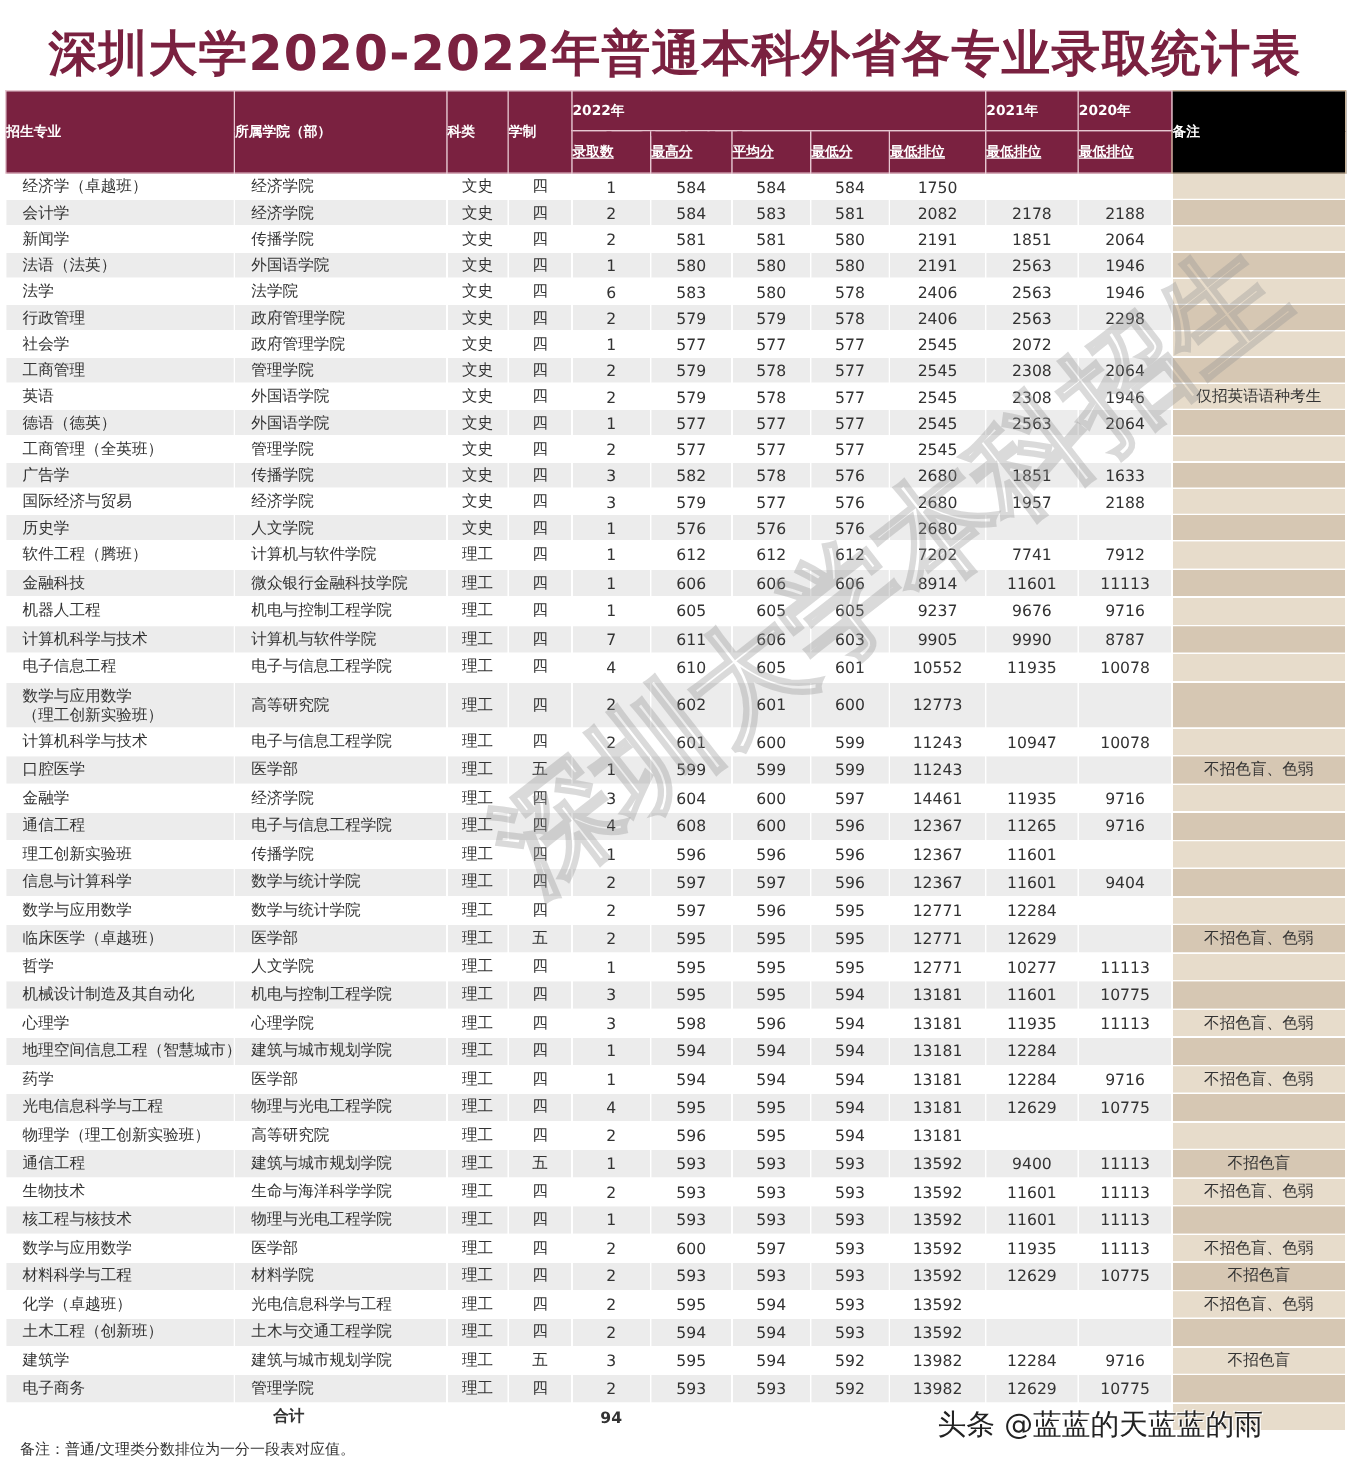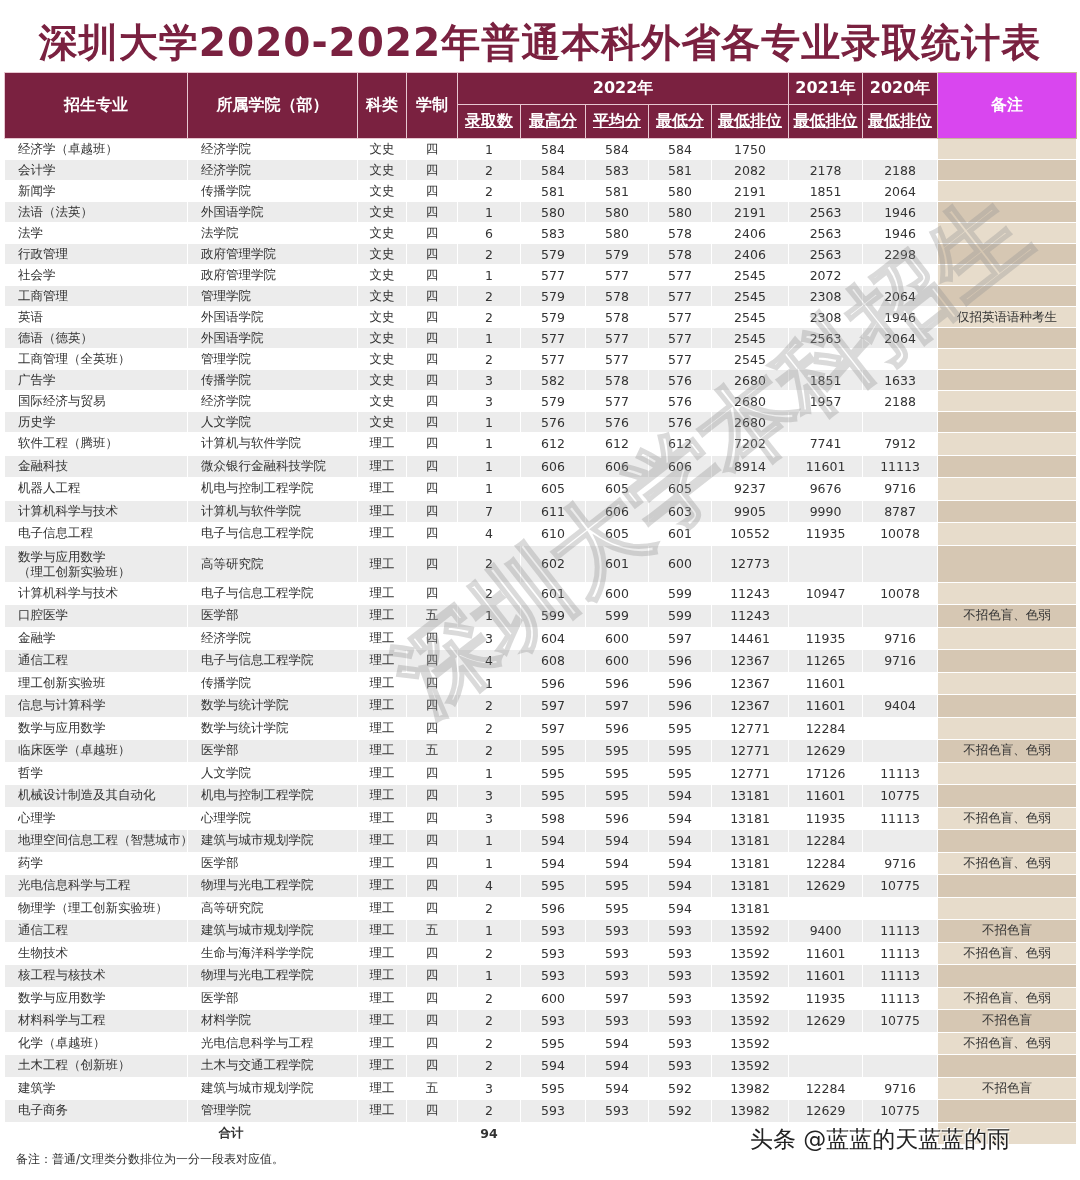--- a/index.html
+++ b/index.html
@@ -2,23 +2,23 @@
 <html><head>
 <meta charset="utf-8">
 <style>
   html, body { margin: 0; padding: 0; background: #ffffff; }
   body { width: 1080px; height: 1180px; position: relative; overflow: hidden;
          font-family: "DejaVu Sans", "Liberation Sans", sans-serif; color: #333; }
   .title { position: absolute; top: 16px; left: 0; width: 1080px; text-align: center;
            font-size: 39px; font-weight: bold; color: #7a2140; letter-spacing: 1px; }
   table.grid { position: absolute; top: 72px; left: 4px; width: 1072px;
                border-collapse: collapse; table-layout: fixed; font-size: 12.5px; }
-  table.grid th { background: #7a2140; color: #fff; font-weight: bold; font-size: 16px;
-                  border: 1px solid #e7c7d1; padding: 0; text-align: center; }
-  table.grid th.remark-h { background: #d946ef; border-color: #c9b49a; }
+  table.grid th { background: #7a2140; color: #fff; font-weight: bold; font-size: 11px;
+                  border: 1px solid #e7c7d1; padding: 0; text-align: left; }
+  table.grid th.remark-h { background: #000000; border-color: #c9b49a; }
   table.grid thead tr.h1 th { height: 31px; }
   table.grid thead tr.h2 th { height: 33px; text-decoration: underline; }
   table.grid td { border: 1px solid #fff; padding: 0; height: 20px; text-align: center;
                   color: #333; white-space: nowrap; overflow: hidden; }
   table.grid td.left { text-align: left; padding-left: 13px; }
   table.grid tbody tr:nth-child(odd) td { background: #ffffff; }
   table.grid tbody tr:nth-child(even) td { background: #ececec; }
   table.grid tbody tr:nth-child(odd) td.remark { background: #e7dccb; }
   table.grid tbody tr:nth-child(even) td.remark { background: #d6c7b3; }
   table.grid tbody tr.sec2 td { height: 21.5px; }
@@ -473,21 +473,21 @@
       <tr class="sec2">
         <td class="left">哲学</td>
         <td class="left">人文学院</td>
         <td>理工</td>
         <td>四</td>
         <td>1</td>
         <td>595</td>
         <td>595</td>
         <td>595</td>
         <td>12771</td>
-        <td>17126</td>
+        <td>10277</td>
         <td>11113</td>
         <td class="remark"></td>
       </tr>
       <tr class="sec2">
         <td class="left">机械设计制造及其自动化</td>
         <td class="left">机电与控制工程学院</td>
         <td>理工</td>
         <td>四</td>
         <td>3</td>
         <td>595</td>

